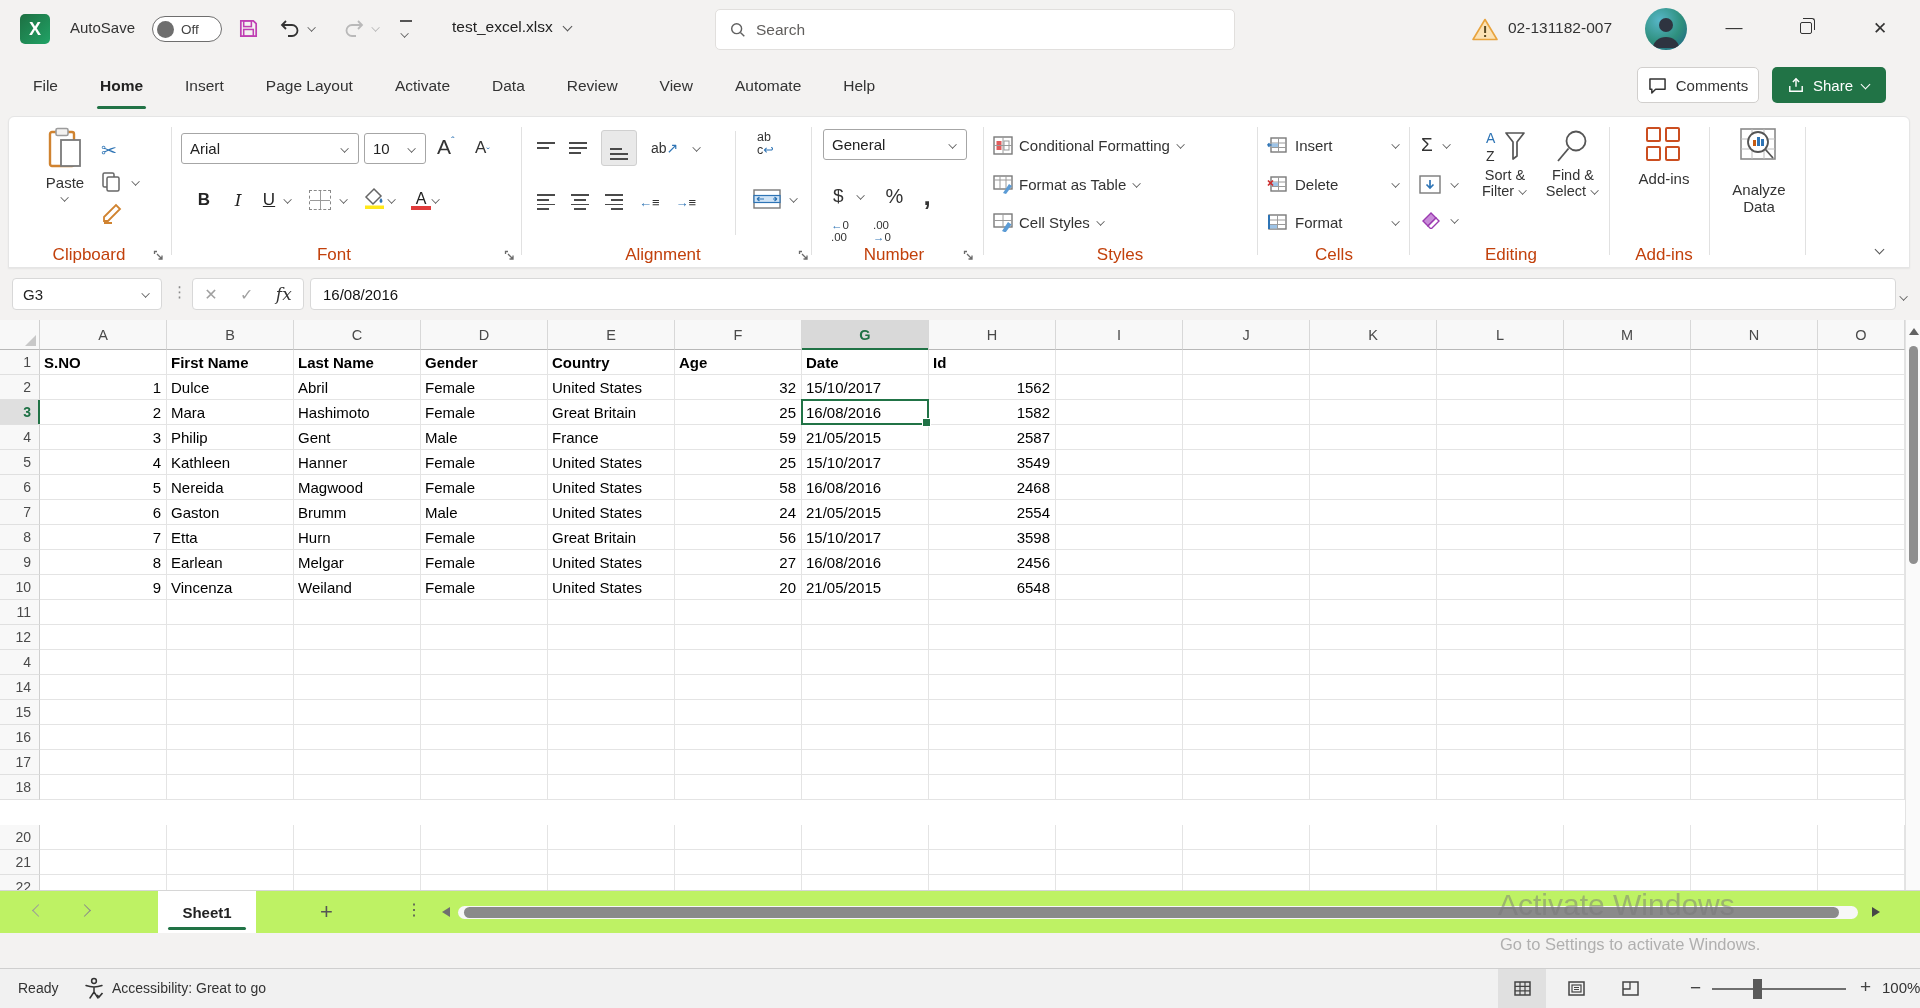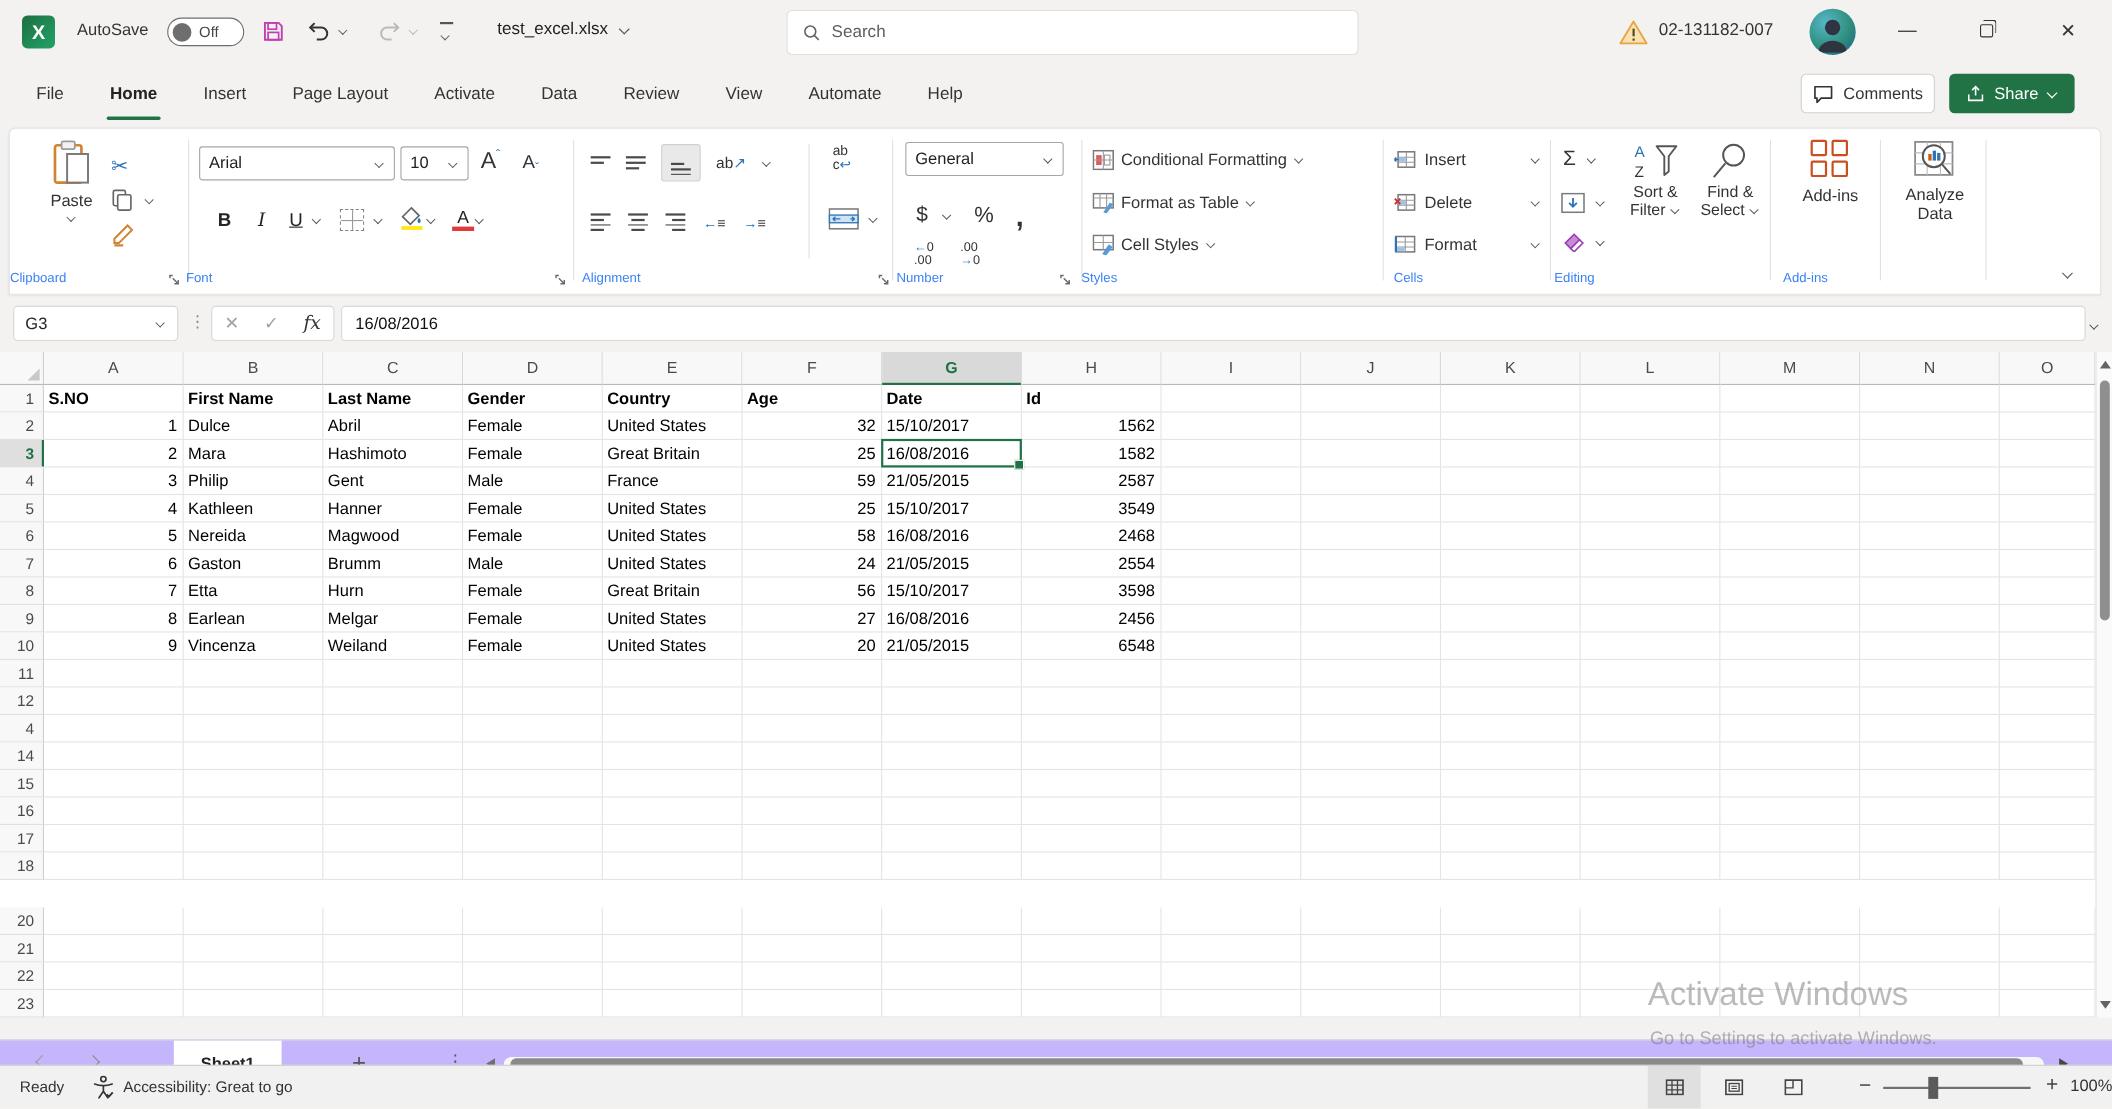--- a/index.html
+++ b/index.html
@@ -50,21 +50,21 @@
   .mtab.active::after{content:"";position:absolute;left:18px;right:18px;bottom:7px;height:3px;background:#217346;border-radius:2px}
   .comments-btn{position:absolute;left:1637px;top:9px;width:122px;height:36px;background:#fff;border:1px solid #d1cfcd;
     border-radius:5px;display:flex;align-items:center;justify-content:center;gap:9px;font-size:15px;color:#333}
   .share-btn{position:absolute;left:1772px;top:9px;width:114px;height:36px;background:#217346;border-radius:5px;
     display:flex;align-items:center;justify-content:center;gap:8px;font-size:15px;color:#fff}
   .share-btn .chv::before{border-color:#fff}
   
   .ribbon{position:absolute;left:8px;top:116px;width:1902px;height:152px;background:#fff;
     border:1px solid #e5e5e5;border-radius:6px 6px 0 0;box-shadow:0 1px 2px rgba(0,0,0,.06)}
   .rsep{position:absolute;top:10px;height:128px;width:1px;background:#e1e1e1}
-  .glabel{position:absolute;top:128px;font-size:12px;color:#3b82f6;}
+  .glabel{position:absolute;top:128px;font-size:17px;color:#c2410c;text-align:center}
   .launcher{position:absolute;top:131px;width:13px;height:13px}
   .rrow{position:absolute;display:flex;align-items:center;gap:6px;height:26px}
   .rrow .lab{font-size:15px;color:#333;white-space:nowrap}
   .combo{position:absolute;background:#fff;border:1px solid #a6a6a6;border-radius:3px;display:flex;align-items:center;
     font-size:15px;color:#222;padding:0 8px;justify-content:space-between}
   .alico{display:inline-flex;flex-direction:column;justify-content:center;gap:3px}
   .alico i{display:block;height:1.8px;background:#4a4a4a}
   .selbox{background:#e9e9e9;border:1px solid #d0d0d0;border-radius:3px}
   .bigbtn{display:flex;flex-direction:column;align-items:center;color:#333;font-size:15px}
   .grid4{width:36px;height:36px;display:grid;grid-template-columns:15px 15px;grid-template-rows:15px 15px;gap:4px}
@@ -102,21 +102,21 @@
   .dcell.num{justify-content:flex-end;padding-right:5px}
   .dcell.hdr{font-weight:bold}
   .selcell{position:absolute;border:2px solid #217346;background:transparent;pointer-events:auto}
   .selcell::after{content:"";position:absolute;right:-4px;bottom:-4px;width:7px;height:7px;background:#217346;border:1px solid #fff}
   .vscroll{position:absolute;left:1905px;top:320px;width:15px;height:605px;background:#fafafa;border-left:1px solid #e3e3e3}
   .tri{width:0;height:0;position:absolute}
   .tri.up{left:3px;top:8px;border-left:5px solid transparent;border-right:5px solid transparent;border-bottom:7px solid #636363}
   .tri.down{left:3px;bottom:8px;border-left:5px solid transparent;border-right:5px solid transparent;border-top:7px solid #636363}
   .vthumb{position:absolute;left:3px;top:26px;width:9px;height:218px;background:#8f8f8f;border-radius:5px}
   
-  .sheetbar{position:absolute;left:0;top:945px;width:1920px;height:43px;background:#c4b5fd;border-top:1px solid #d6d6d6}
+  .sheetbar{position:absolute;left:0;top:890px;width:1920px;height:43px;background:#bef264;border-top:1px solid #d6d6d6}
   .snav{position:absolute;top:12px;width:16px;height:16px}
   .snav::before{content:"";position:absolute;left:4px;top:3px;width:8px;height:8px;border-left:1.8px solid #9a9a9a;border-bottom:1.8px solid #9a9a9a;transform:rotate(45deg)}
   .snav.right::before{transform:rotate(225deg);border-color:#8a8a8a}
   .sheettab{position:absolute;left:158px;top:0;width:98px;height:42px;background:#fff;display:flex;align-items:center;
     justify-content:center;font-size:15px;font-weight:bold;color:#222;position:absolute}
   .sheettab::after{content:"";position:absolute;left:10px;right:10px;bottom:3px;height:3px;background:#217346;border-radius:2px}
   .addsheet{position:absolute;left:320px;top:8px;font-size:22px;color:#555;font-weight:300}
   .sheetmore{position:absolute;left:406px;top:9px;color:#555;font-size:16px}
   .hscroll{position:absolute;left:458px;top:15px;width:1400px;height:13px;background:#f7f7f7;border-radius:7px}
   .hthumb{position:absolute;left:6px;top:1px;width:1375px;height:11px;background:#8a8a8a;border-radius:6px}
@@ -521,21 +521,21 @@
     <div class="abs bigbtn" style="left:1706px;top:10px;width:88px">
       <svg width="40" height="38" viewBox="0 0 40 38">
           <rect x="2" y="2" width="34" height="30" fill="#fff" stroke="#8a8a8a" stroke-width="1.6"></rect>
           <path d="M2 12 h34 M2 22 h34 M13 2 v30 M25 2 v30" stroke="#bdbdbd"></path>
           <circle cx="19" cy="15" r="10" fill="#fff" stroke="#555" stroke-width="1.8"></circle>
           <rect x="14" y="13" width="3" height="6" fill="#c55a11"></rect>
           <rect x="18" y="10" width="3" height="9" fill="#2e74b5"></rect>
           <rect x="22" y="12" width="3" height="7" fill="#2e74b5"></rect>
           <line x1="26.5" y1="22.5" x2="34" y2="31" stroke="#555" stroke-width="1.8"></line>
         </svg>
-      <span style="margin-top:4px">Analyze</span>
+      <span style="margin-top:16px">Analyze</span>
       <span>Data</span>
     </div>
     <div class="rsep" style="left:1796px"></div>
     <div class="abs" style="left:1866px;top:124px"><span class="chv"></span></div>
   </div>
 
   <div class="fbar">
     <div class="namebox">
       <span>G3</span>
       <span class="chv sm"></span>

